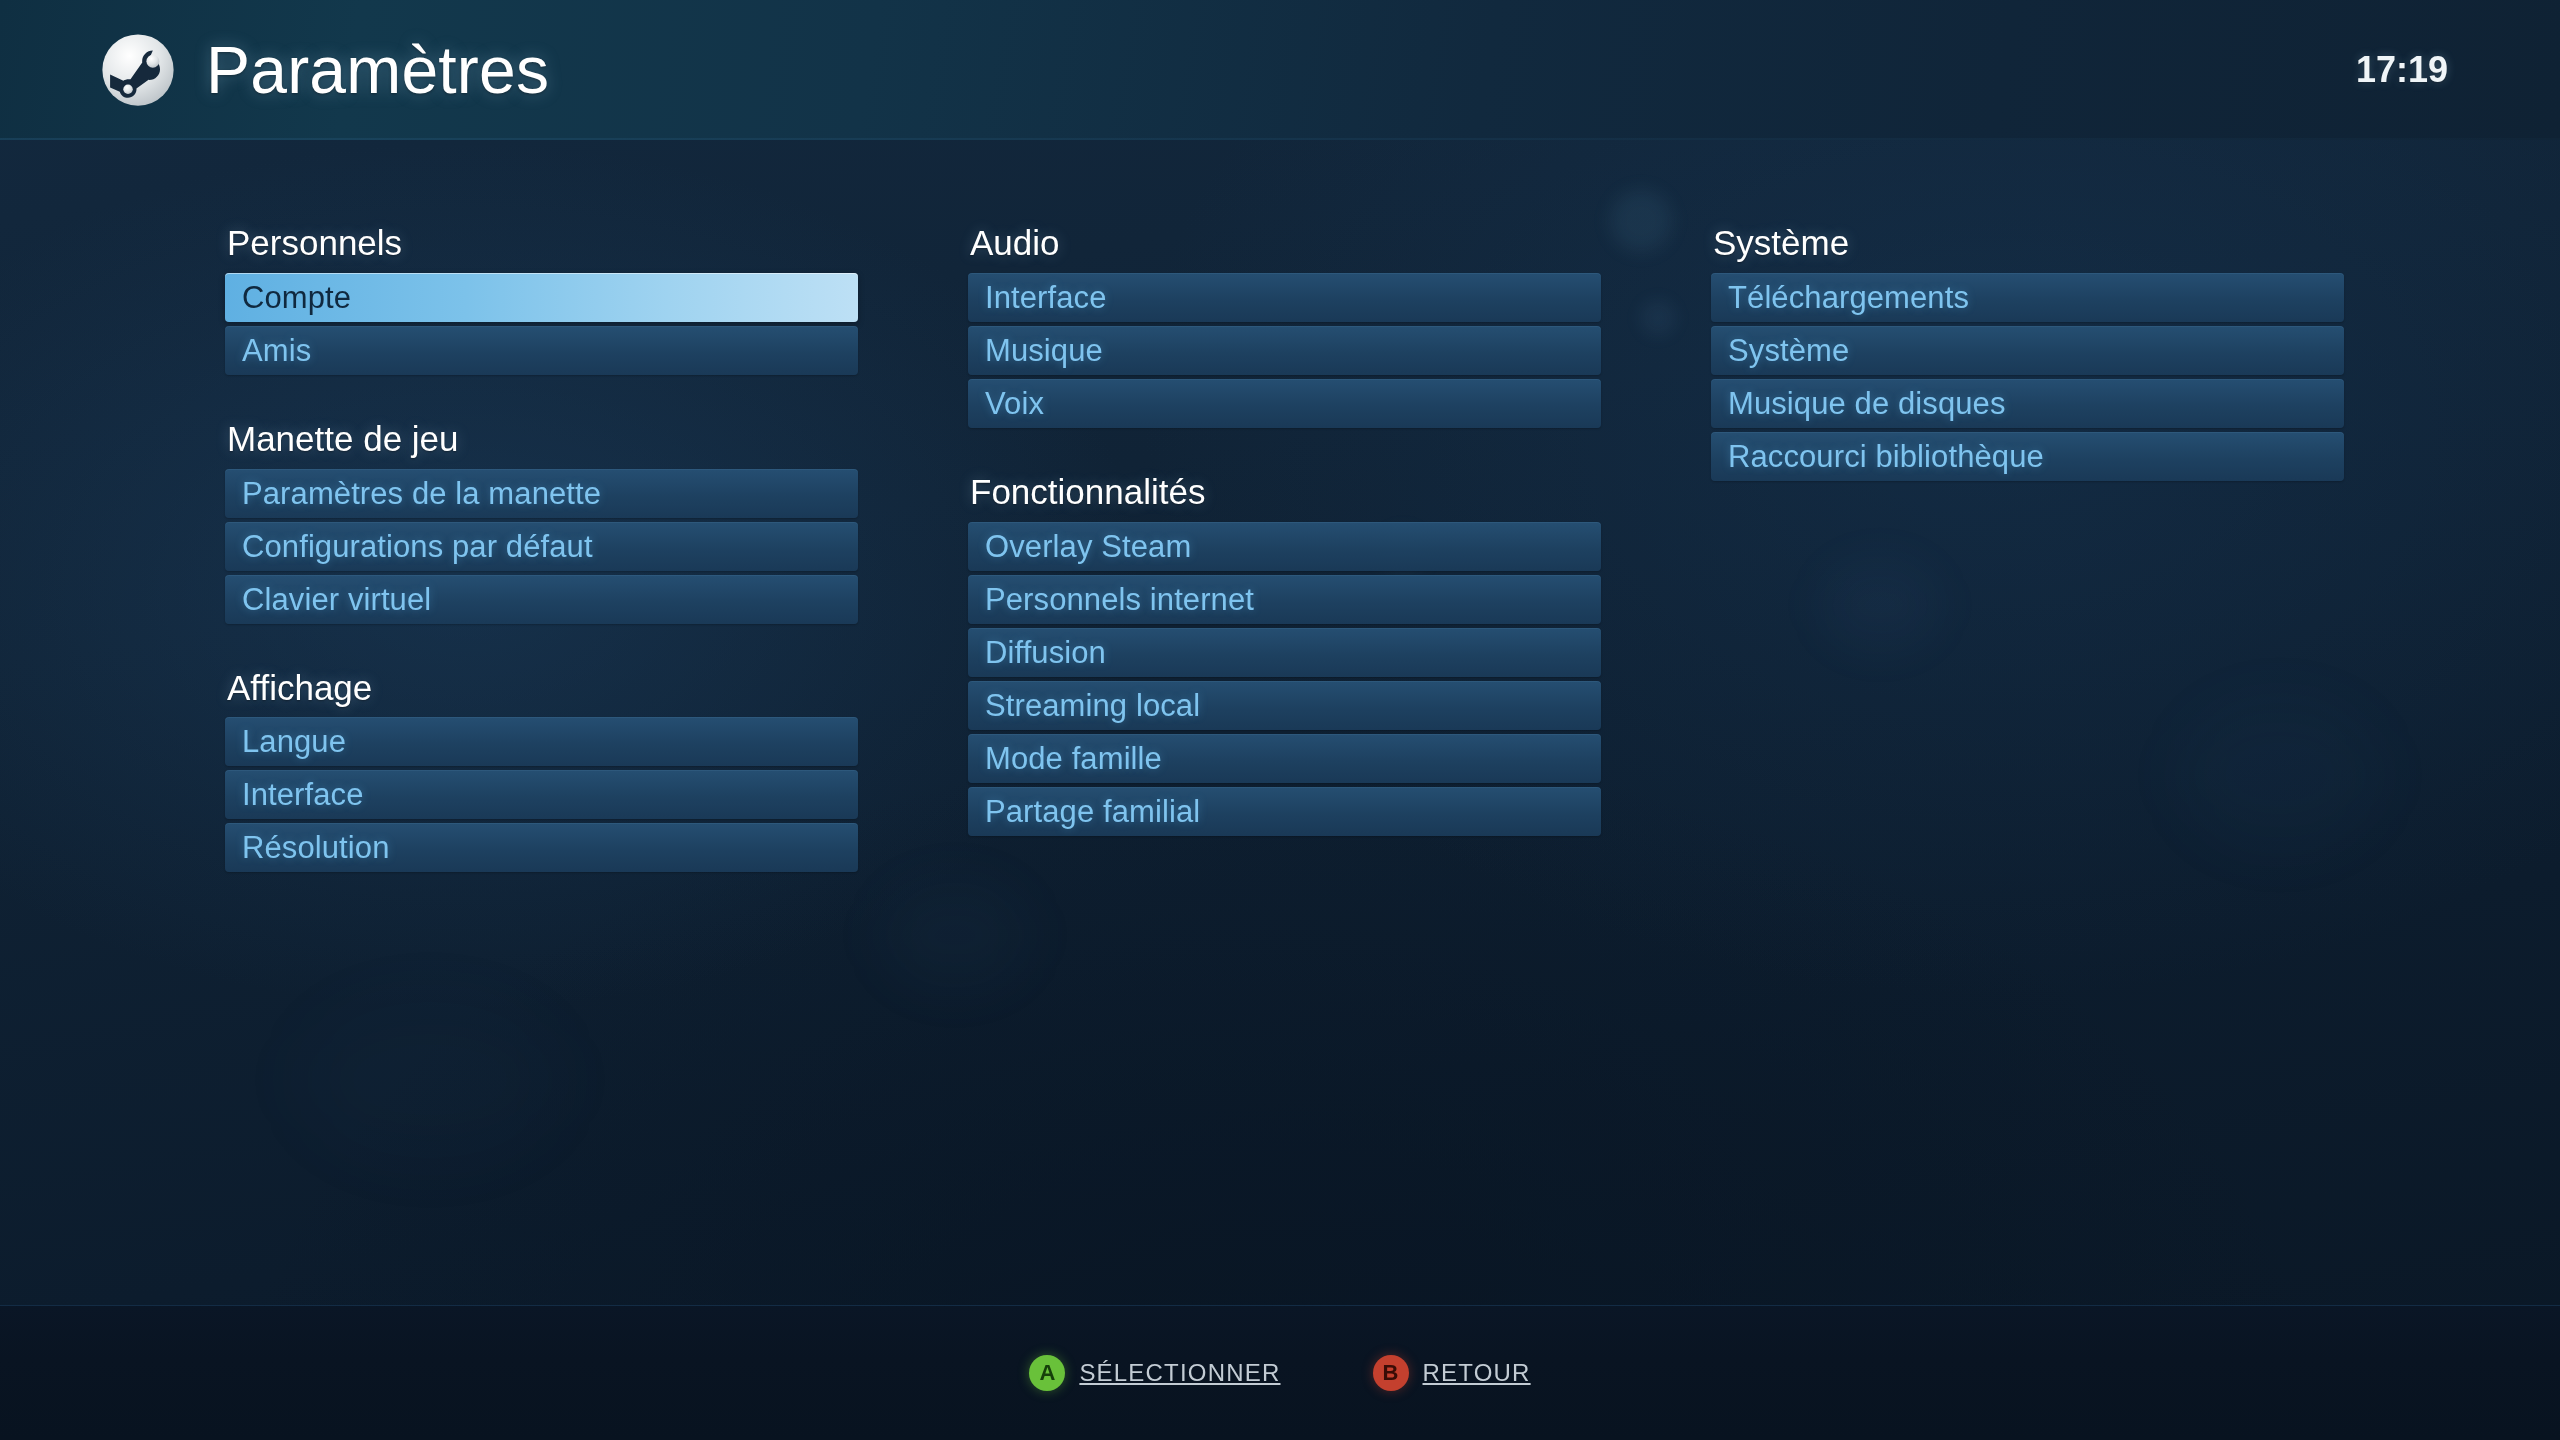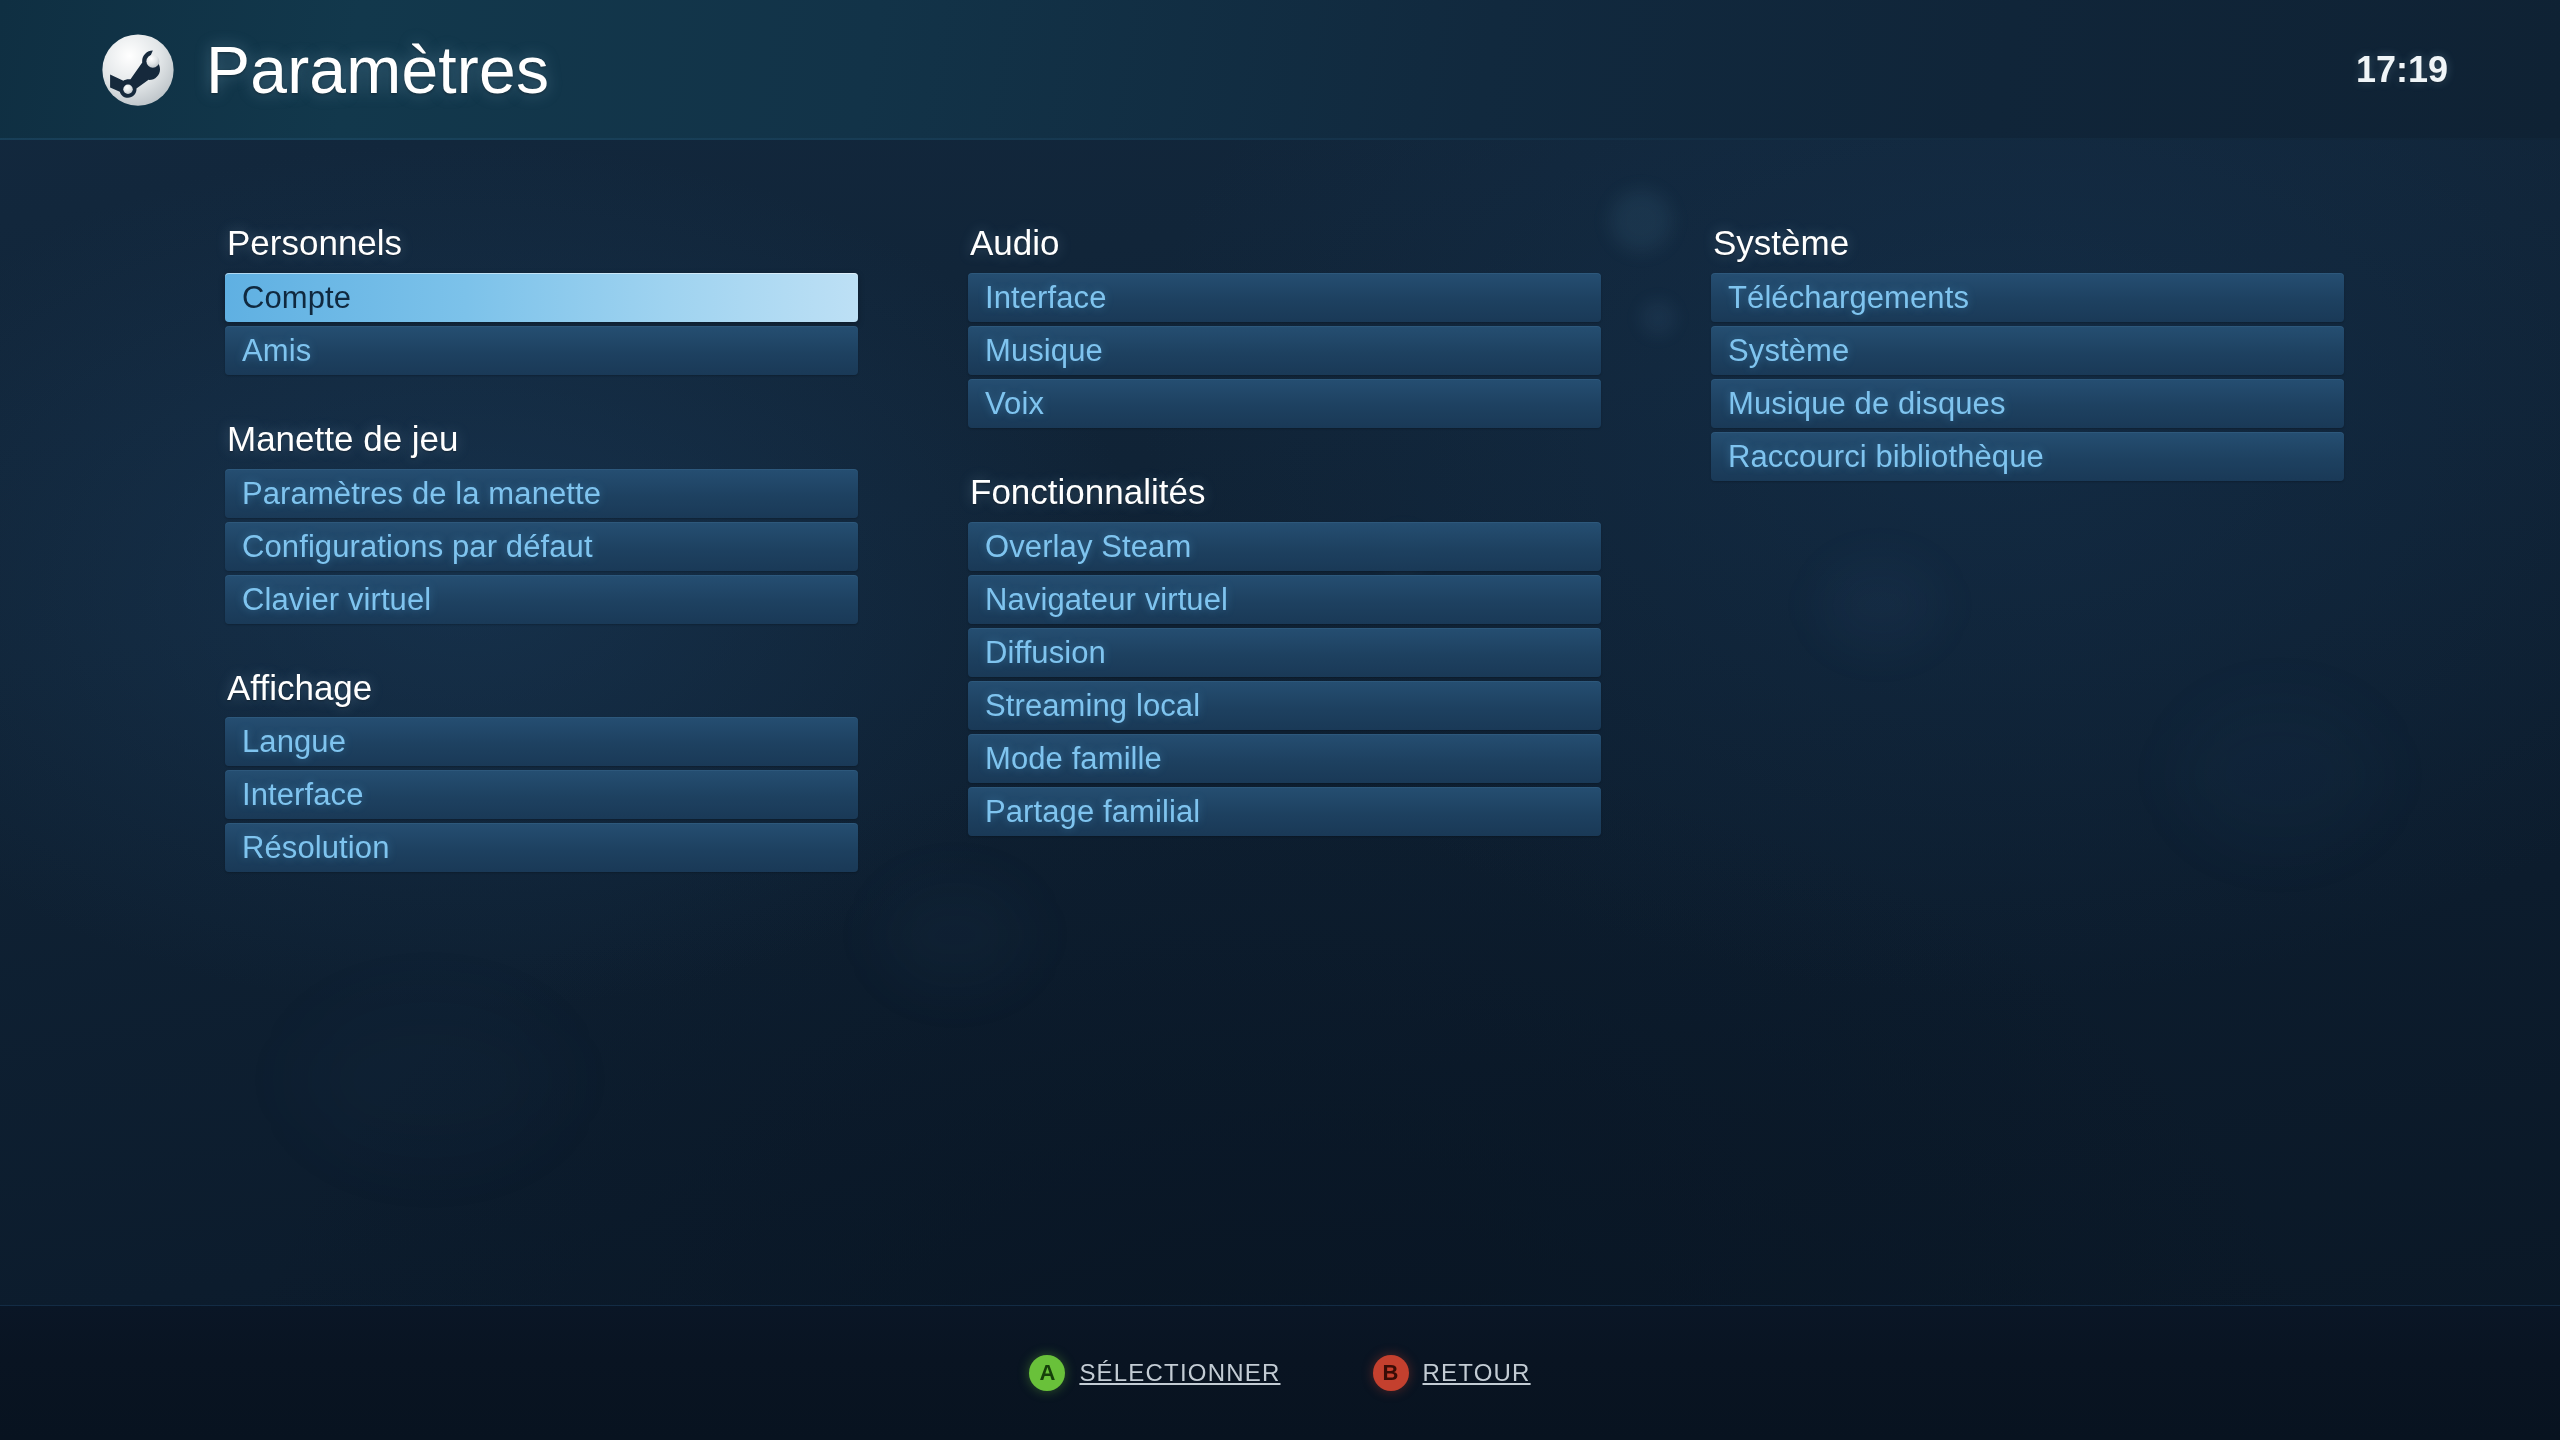--- a/index.html
+++ b/index.html
@@ -227,21 +227,21 @@
             </div>
           </div>
         </div>
         <div class="section">
           <div class="section-title">Fonctionnalités</div>
           <div class="item-list">
             <div class="item">
               <span class="item-label">Overlay Steam</span>
             </div>
             <div class="item">
-              <span class="item-label">Navigateur virtuel</span>
+              <span class="item-label">Personnels internet</span>
             </div>
             <div class="item">
               <span class="item-label">Diffusion</span>
             </div>
             <div class="item">
               <span class="item-label">Streaming local</span>
             </div>
             <div class="item">
               <span class="item-label">Mode famille</span>
             </div>

